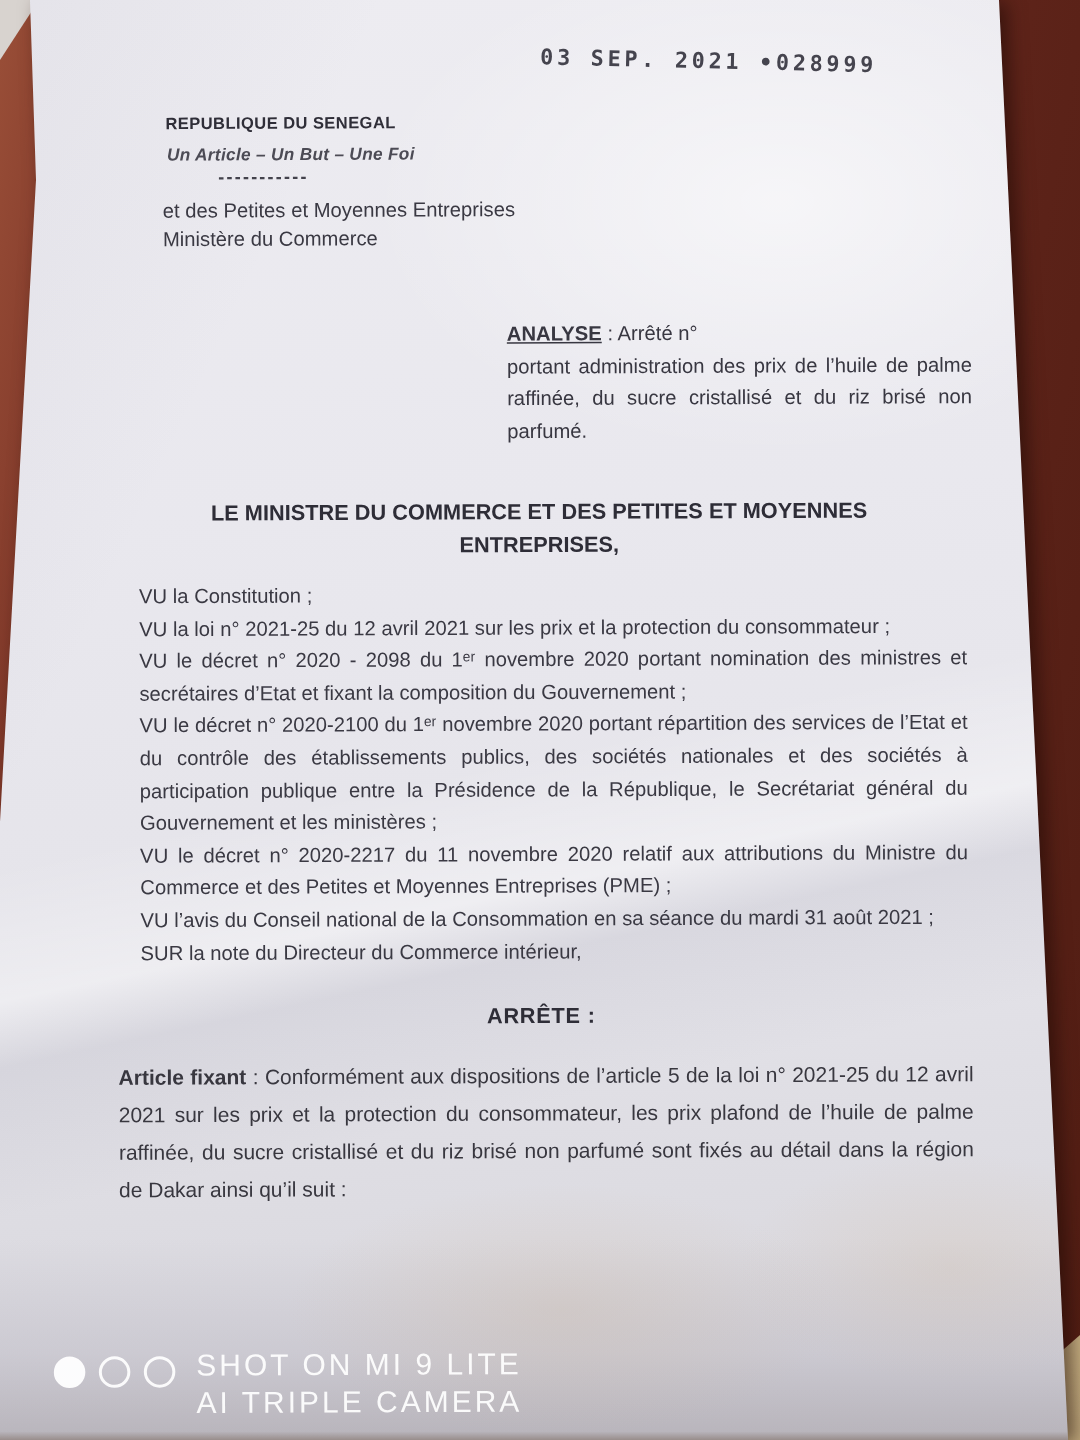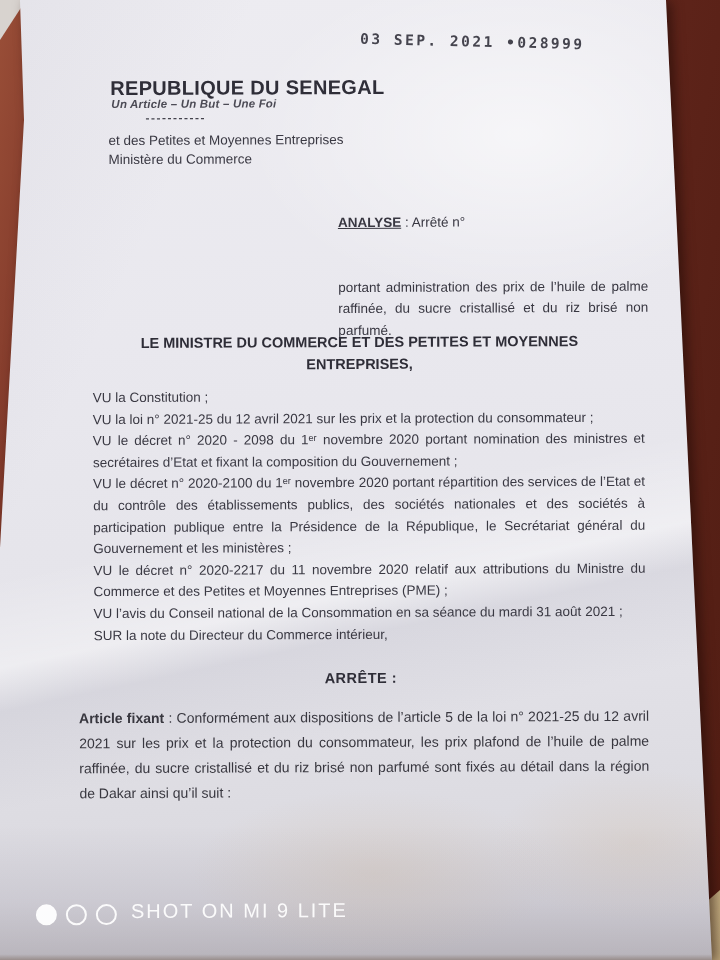--- a/index.html
+++ b/index.html
@@ -43,28 +43,28 @@
 
   .content { position:absolute; inset:0; color:#35343e; transform:rotate(-0.25deg); }
   .abs { position:absolute; }
 
   .stamp {
     left:362px; top:34px; transform:rotate(1.6deg);
     font-family:"DejaVu Sans Mono",monospace; font-size:14.5px; font-weight:600;
     letter-spacing:2.5px; color:#45444e; white-space:nowrap;
   }
 
-  .republic { left:112px; top:76px; font-size:20px; font-weight:bold; letter-spacing:0.3px; color:#2f2e38; }
+  .republic { left:112px; top:76px; font-size:11px; font-weight:bold; letter-spacing:0.3px; color:#2f2e38; }
   .motto    { left:113px; top:97px; font-size:11.5px; font-style:italic; font-weight:bold; color:#4c4b55; letter-spacing:0.2px; }
   .dashes   { left:147px; top:110px; font-size:12px; font-weight:bold; letter-spacing:1.5px; color:#43424c; }
   .ministry { left:110px; top:131px; font-size:13.5px; line-height:18.5px; color:#3a3943; }
 
   .analyse { left:339px; top:212px; width:310px; font-size:13.5px; line-height:21.5px; color:#383741; }
   .analyse .lbl { font-weight:bold; text-decoration:underline; }
-  .analyse .body { text-align:justify;margin-top:43px; }
+  .analyse .body { text-align:justify; }
 
   .doc-title { left:80px; top:331px; width:560px; text-align:center; font-weight:bold; font-size:14.5px; line-height:22px; color:#2e2d37; }
 
   .clauses { left:93px; top:386px; width:552px; font-size:13.5px; line-height:21.6px; color:#3a3943; }
   .clauses p { text-align:justify; }
 
   .arrete { left:80px; top:670px; width:560px; text-align:center; font-weight:bold; font-size:14.5px; letter-spacing:0.5px; color:#2e2d37; }
 
   .article { left:78px; top:705px; width:570px; font-size:14px; line-height:25px; text-align:justify; color:#38373f; }
   .article .lbl { font-weight:bold; }
@@ -125,17 +125,18 @@
     <p class="abs article"><span class="lbl">Article fixant</span><span> : Conformément aux dispositions de l’article 5 de la loi n° 2021-25 du 12 avril 2021 sur les prix et la protection du consommateur, les prix plafond de l’huile de palme raffinée, du sucre cristallisé et du riz brisé non parfumé sont fixés au détail dans la région de Dakar ainsi qu’il suit :</span></p>
 
     <div class="abs watermark">
       <div class="wm-dots">
         <div class="wm-dot filled"></div>
         <div class="wm-dot hollow"></div>
         <div class="wm-dot hollow"></div>
       </div>
       <div class="wm-text">
         <div>SHOT ON MI 9 LITE</div>
+        <div>AI TRIPLE CAMERA</div>
       </div>
     </div>
 
   </div>
 </div>
 
 </body></html>

